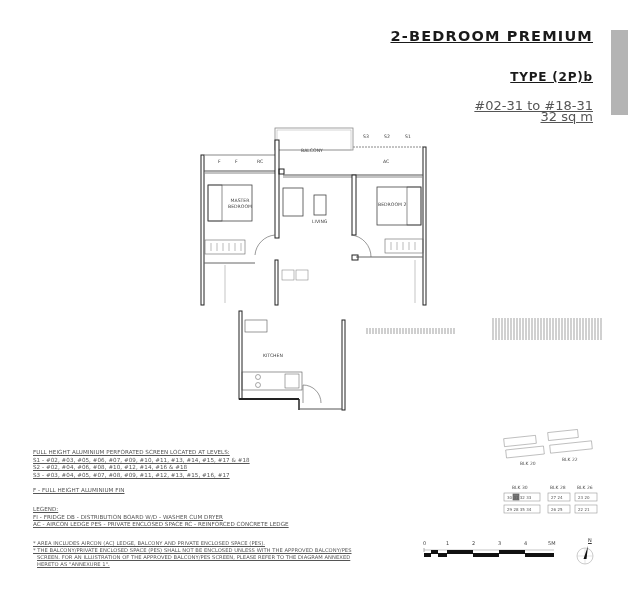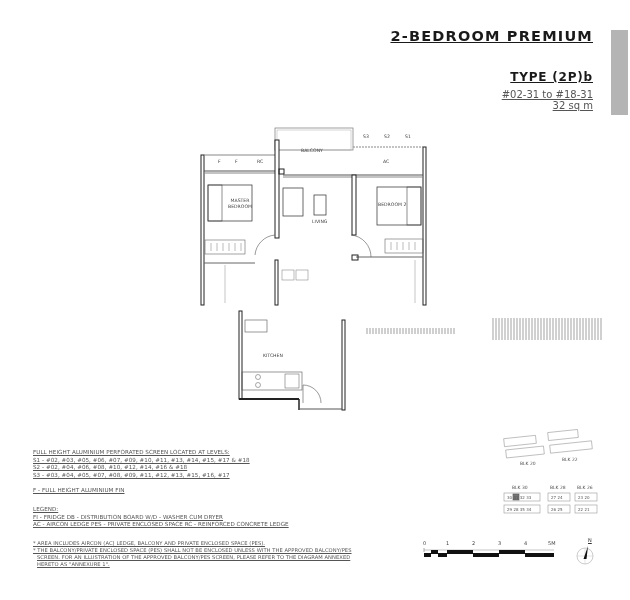--- a/index.html
+++ b/index.html
@@ -1,20 +1,20 @@
 <!DOCTYPE html>
 <html><head>
 <meta charset="utf-8">
 <style>
   html,body{margin:0;padding:0;background:#ffffff;}
   body{width:630px;height:600px;position:relative;overflow:hidden;font-family:"DejaVu Sans",sans-serif;color:#222;}
   .abs{position:absolute;text-decoration:underline;}
   .title{right:37px;top:28px;font-family:"DejaVu Sans",sans-serif;font-weight:bold;font-size:14.5px;letter-spacing:1.2px;color:#1a1a1a;white-space:nowrap;}
   .type{right:37px;top:70px;font-weight:bold;font-size:12px;letter-spacing:0.8px;color:#1a1a1a;}
-  .units{right:37px;top:89px;font-size:10px;color:#555;text-align:right;line-height:11px;}
+  .units{right:37px;top:100px;font-size:13px;color:#555;text-align:right;line-height:11px;}
   .graybar{left:611px;top:30px;width:17px;height:85px;background:#b4b4b4;}
   .notes{font-size:5.6px;color:#555;line-height:7.6px;white-space:nowrap;letter-spacing:0.05px;}
   .plan-label{font-size:4.6px;color:#444;position:absolute;white-space:nowrap;text-align:center;}
   .scale-num{position:absolute;font-size:5px;color:#444;}
   .blk{position:absolute;font-size:4.5px;color:#555;}
   .ghost{font-size:6px;color:#999;letter-spacing:0.3px;}
 </style>
 </head>
 <body>
 

